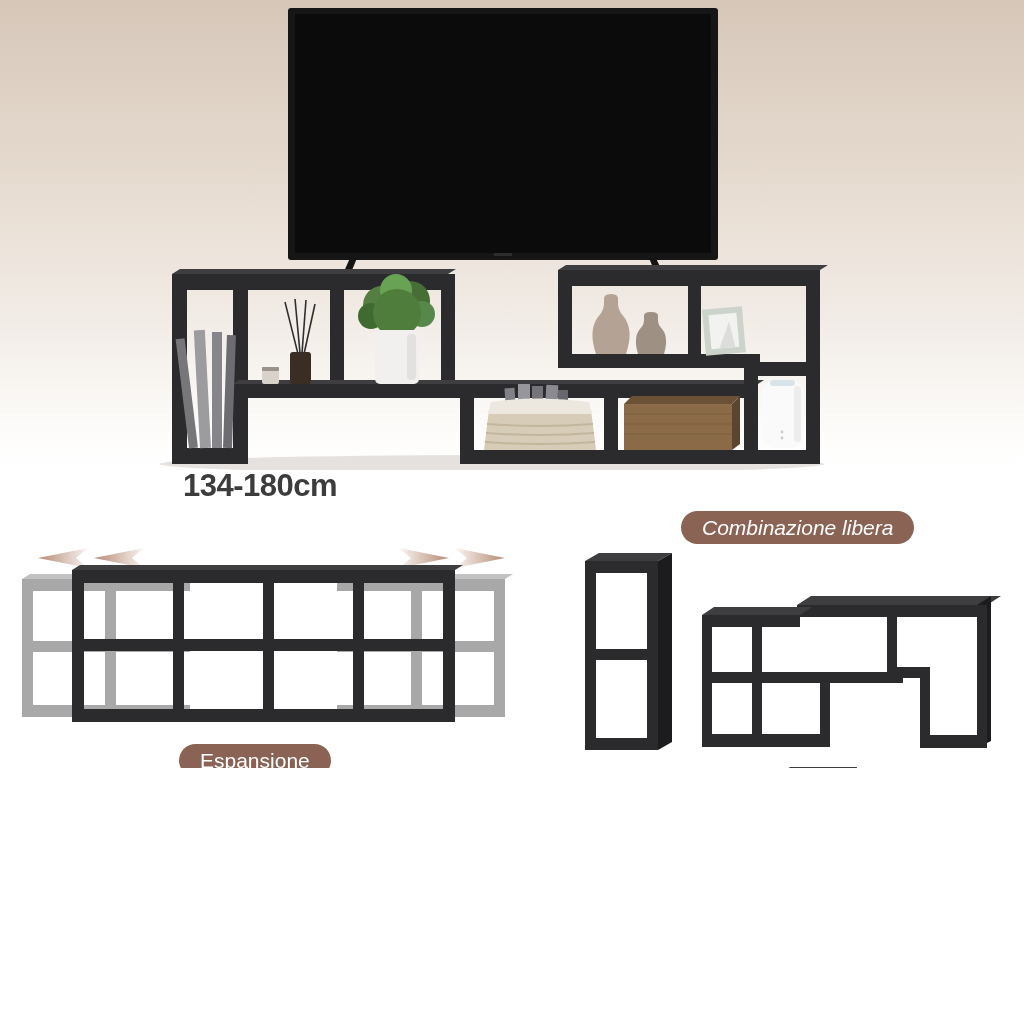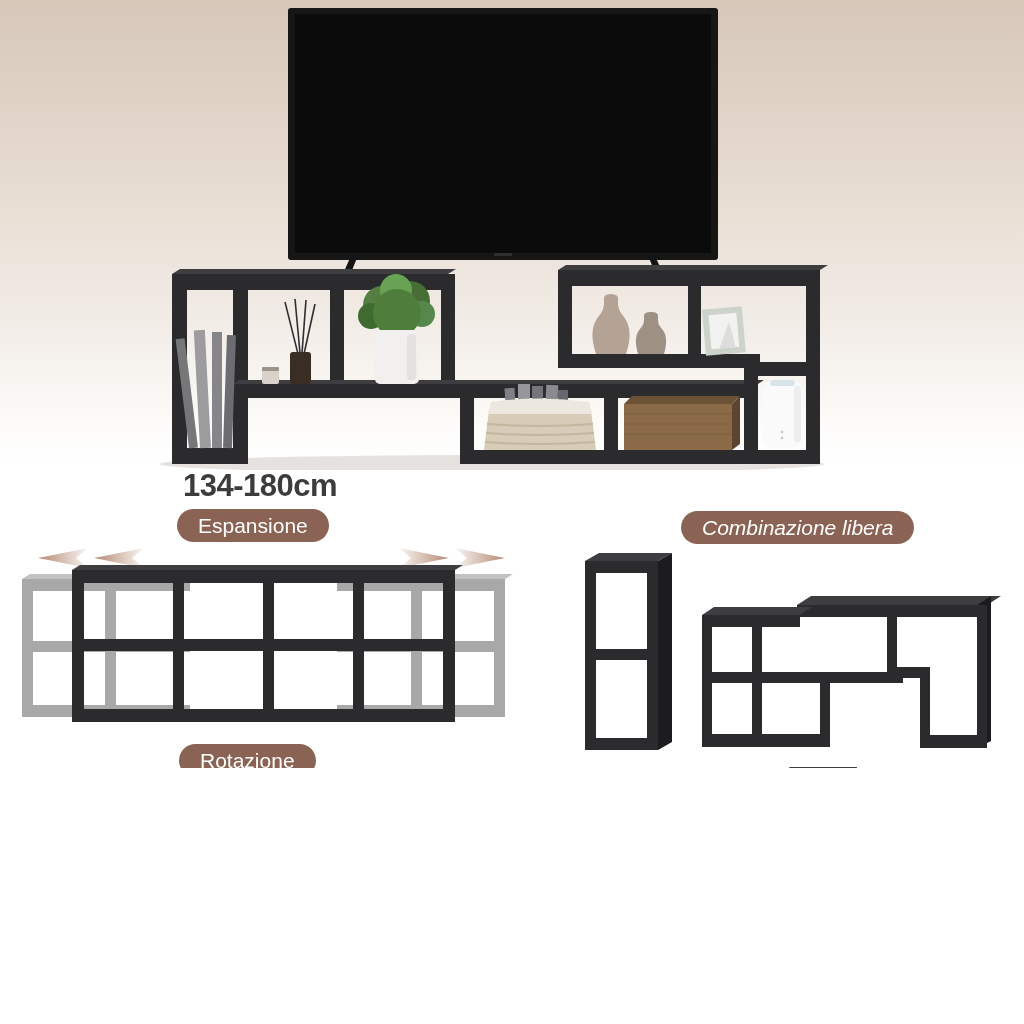--- a/index.html
+++ b/index.html
@@ -155,23 +155,22 @@
         <g stroke="#7a5c3d" stroke-width="1.5" opacity="0.5">
           <line x1="624" y1="414" x2="732" y2="414"></line>
           <line x1="624" y1="424" x2="732" y2="424"></line>
           <line x1="624" y1="434" x2="732" y2="434"></line>
         </g>
       </g>
     </svg>
   </div>
 
   <div class="dimension">134-180cm</div>
-  <div class="badge badge-espansione">Espansione</div>
   <div class="badge badge-combinazione">Combinazione libera</div>
-  <div class="badge badge-rotazione">Rotazione</div>
+  <div class="badge badge-rotazione">Espansione</div>
 
   <svg class="diagram-svg exp-svg" width="520" height="200" viewBox="0 0 520 200">
     <defs>
       <linearGradient id="gradL" x1="0" y1="0" x2="1" y2="0">
         <stop offset="0" class="stop-a"></stop>
           <stop offset="1" class="stop-b"></stop>
       </linearGradient>
       <linearGradient id="gradR" x1="1" y1="0" x2="0" y2="0">
         <stop offset="0" class="stop-a"></stop>
           <stop offset="1" class="stop-b"></stop>

